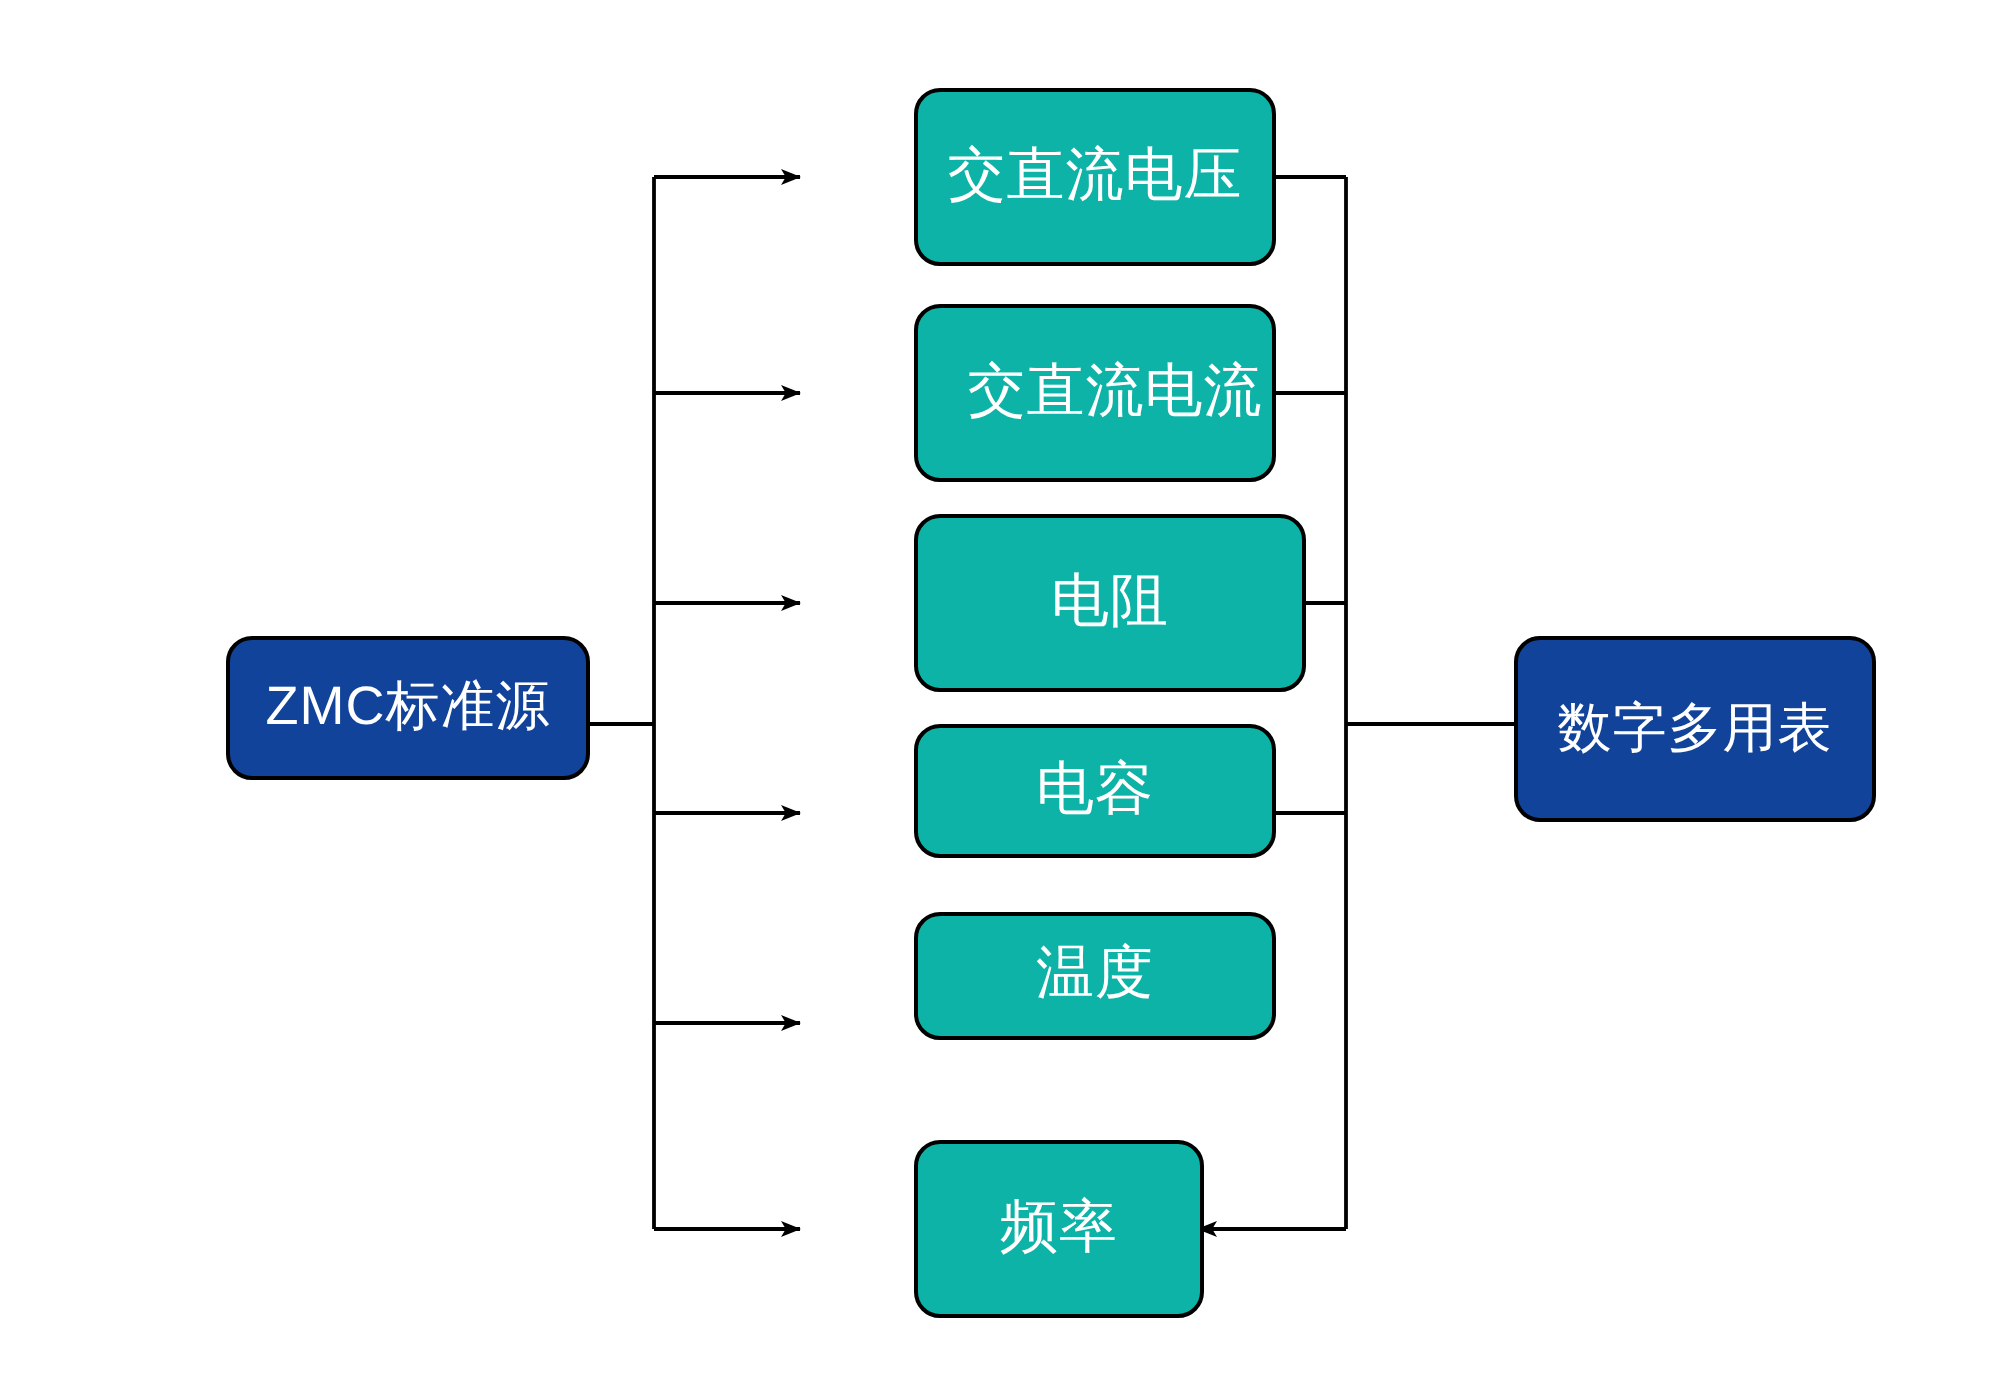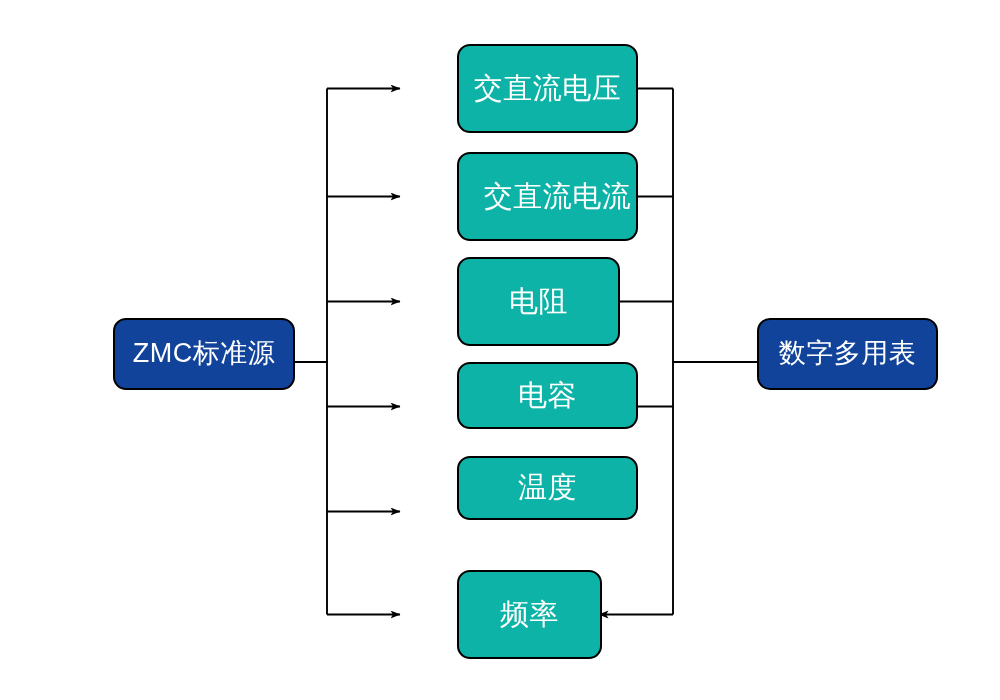--- a/index.html
+++ b/index.html
@@ -92,33 +92,33 @@
       <path d="M673,301.5 L599,301.5" marker-end="url(#arrow-l)"></path>
       <path d="M673,406.5 L599,406.5" marker-end="url(#arrow-l)"></path>
       <path d="M673,614.5 L599,614.5" marker-end="url(#arrow-l)"></path>
     </g>
   </svg>
 
   <div class="node node-end" style="left:66px; top:318px; width:182px; height:72px;margin-left:47px;">
     <span class="node-label">ZMC标准源</span>
   </div>
 
-  <div class="node node-end" style="left:757px; top:318px; width:181px; height:72px;">
+  <div class="node node-end" style="left:757px; top:318px; width:181px; height:93px;">
     <span class="node-label">数字多用表</span>
   </div>
 
   <div class="node node-mid" style="left:409px; top:44px; width:181px; height:89px;">
     <span class="node-label">交直流电压</span>
   </div>
 
   <div class="node node-mid" style="left:409px; top:152px; width:181px; height:89px;padding-left:20px;">
     <span class="node-label">交直流电流</span>
   </div>
 
-  <div class="node node-mid" style="left:409px; top:257px; width:163px; height:89px;">
+  <div class="node node-mid" style="left:409px; top:257px; width:196px; height:89px;">
     <span class="node-label">电阻</span>
   </div>
 
   <div class="node node-mid" style="left:409px; top:362px; width:181px; height:67px;">
     <span class="node-label">电容</span>
   </div>
 
   <div class="node node-mid" style="left:409px; top:456px; width:181px; height:64px;">
     <span class="node-label">温度</span>
   </div>

